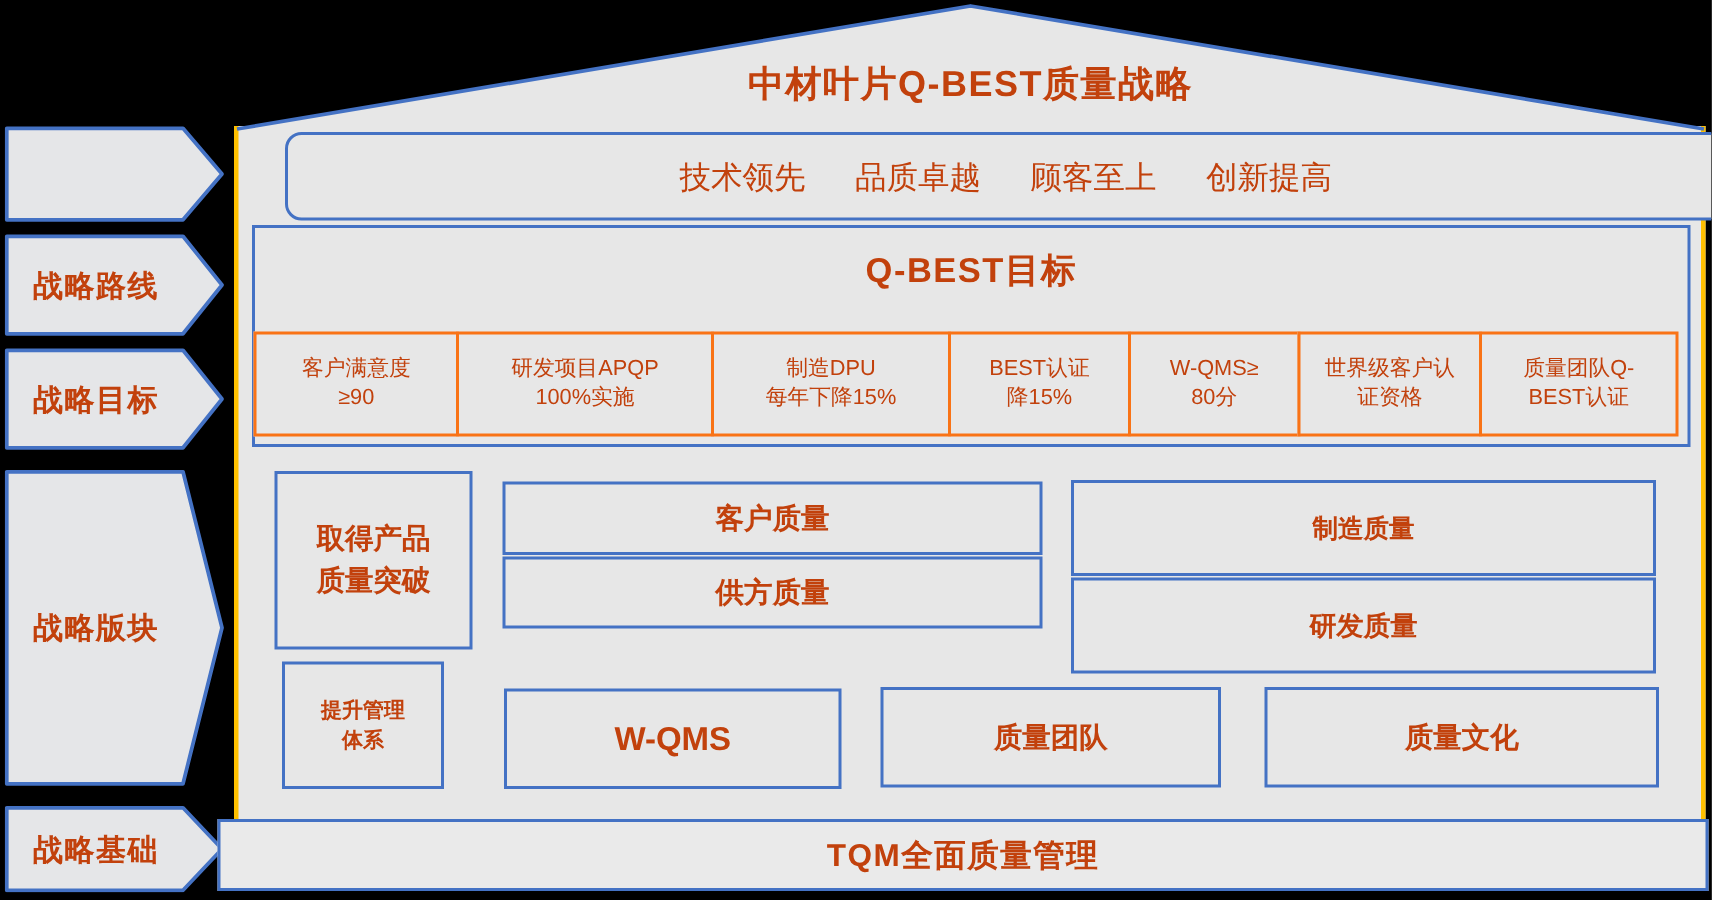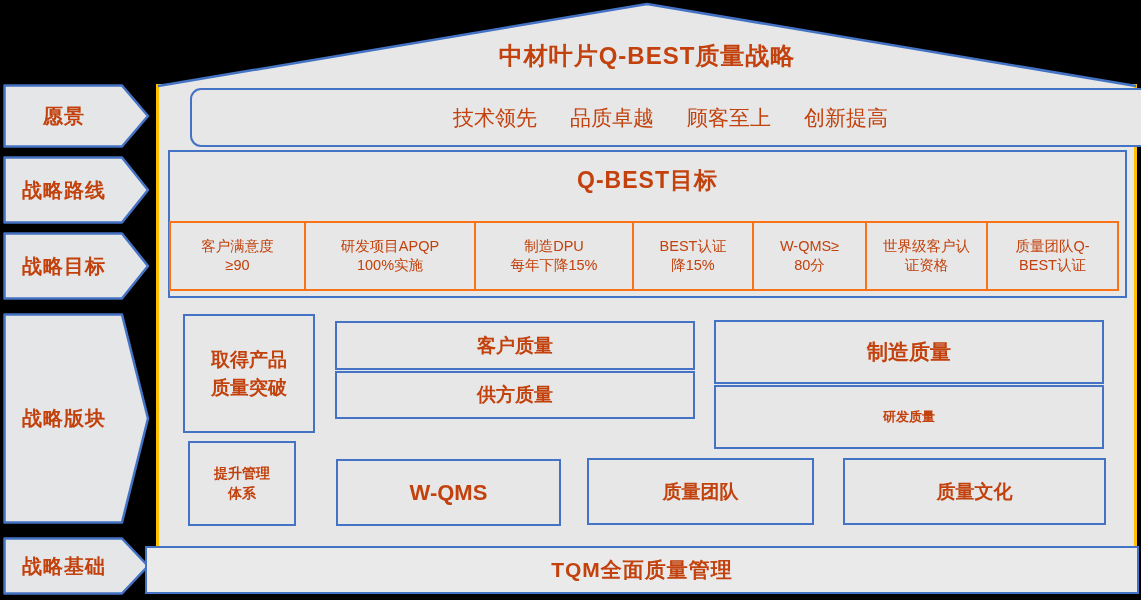--- a/index.html
+++ b/index.html
@@ -42,23 +42,23 @@
   .gw1{width:137px}.gw2{width:172px}.gw3{width:160px}.gw4{width:122px}
   .gw5{width:115px}.gw6{width:123px}.gw7{width:133px}
   
   .blk{
     position:absolute;box-sizing:border-box;border:2px solid #4472C4;background:#E7E7E7;
     display:flex;flex-direction:column;align-items:center;justify-content:center;
     font-weight:bold;text-align:center;
   }
   .blk-breakthrough{left:183px;top:314px;width:132px;height:119px;font-size:19px;line-height:1.45;}
   .blk-customer   {left:335px;top:321px;width:360px;height:49px;font-size:19px;}
-  .blk-manufacture{left:714px;top:320px;width:390px;height:64px;font-size:21px;}
+  .blk-manufacture{left:714px;top:320px;width:390px;height:64px;font-size:17px;}
   .blk-supplier   {left:335px;top:371px;width:360px;height:48px;font-size:19px;}
-  .blk-rnd        {left:714px;top:385px;width:390px;height:64px;font-size:13px;}
+  .blk-rnd        {left:714px;top:385px;width:390px;height:64px;font-size:18px;}
   .blk-system     {left:188px;top:441px;width:108px;height:85px;font-size:14px;line-height:1.4;}
   .blk-wqms       {left:336px;top:459px;width:225px;height:67px;font-size:22px;}
   .blk-team       {left:587px;top:458px;width:227px;height:67px;font-size:19px;}
   .blk-culture    {left:843px;top:458px;width:263px;height:67px;font-size:19px;}
   
   .tqm-bar{
     position:absolute;left:145px;top:546px;width:994px;height:48px;
     box-sizing:border-box;border:2px solid #4472C4;background:#EAEAEA;
     display:flex;align-items:center;justify-content:center;
     font-size:21px;font-weight:bold;letter-spacing:1px;
@@ -86,21 +86,20 @@
 
   <svg class="roof-svg" width="1141" height="90" viewBox="0 0 1141 90">
     <path d="M158,86 L647,4 L1136,86" fill="#E7E7E7" stroke="#4472C4" stroke-width="2.5" stroke-linejoin="round"></path>
   </svg>
   <div class="roof-title">中材叶片Q-BEST质量战略</div>
 
   <div class="chev chev1">
     <svg width="147" height="64" viewBox="0 0 147 64">
       <polygon points="1.5,1.5 119,1.5 145,32 119,62.5 1.5,62.5" fill="#E5E6E8" stroke="#4472C4" stroke-width="2.5" stroke-linejoin="round"></polygon>
     </svg>
-    <div class="lbl">愿景</div>
   </div>
   <div class="chev chev2">
     <svg width="147" height="68" viewBox="0 0 147 68">
       <polygon points="1.5,1.5 119,1.5 145,34 119,66.5 1.5,66.5" fill="#E5E6E8" stroke="#4472C4" stroke-width="2.5" stroke-linejoin="round"></polygon>
     </svg>
     <div class="lbl">战略路线</div>
   </div>
   <div class="chev chev3">
     <svg width="147" height="68" viewBox="0 0 147 68">
       <polygon points="1.5,1.5 119,1.5 145,34 119,66.5 1.5,66.5" fill="#E5E6E8" stroke="#4472C4" stroke-width="2.5" stroke-linejoin="round"></polygon>

